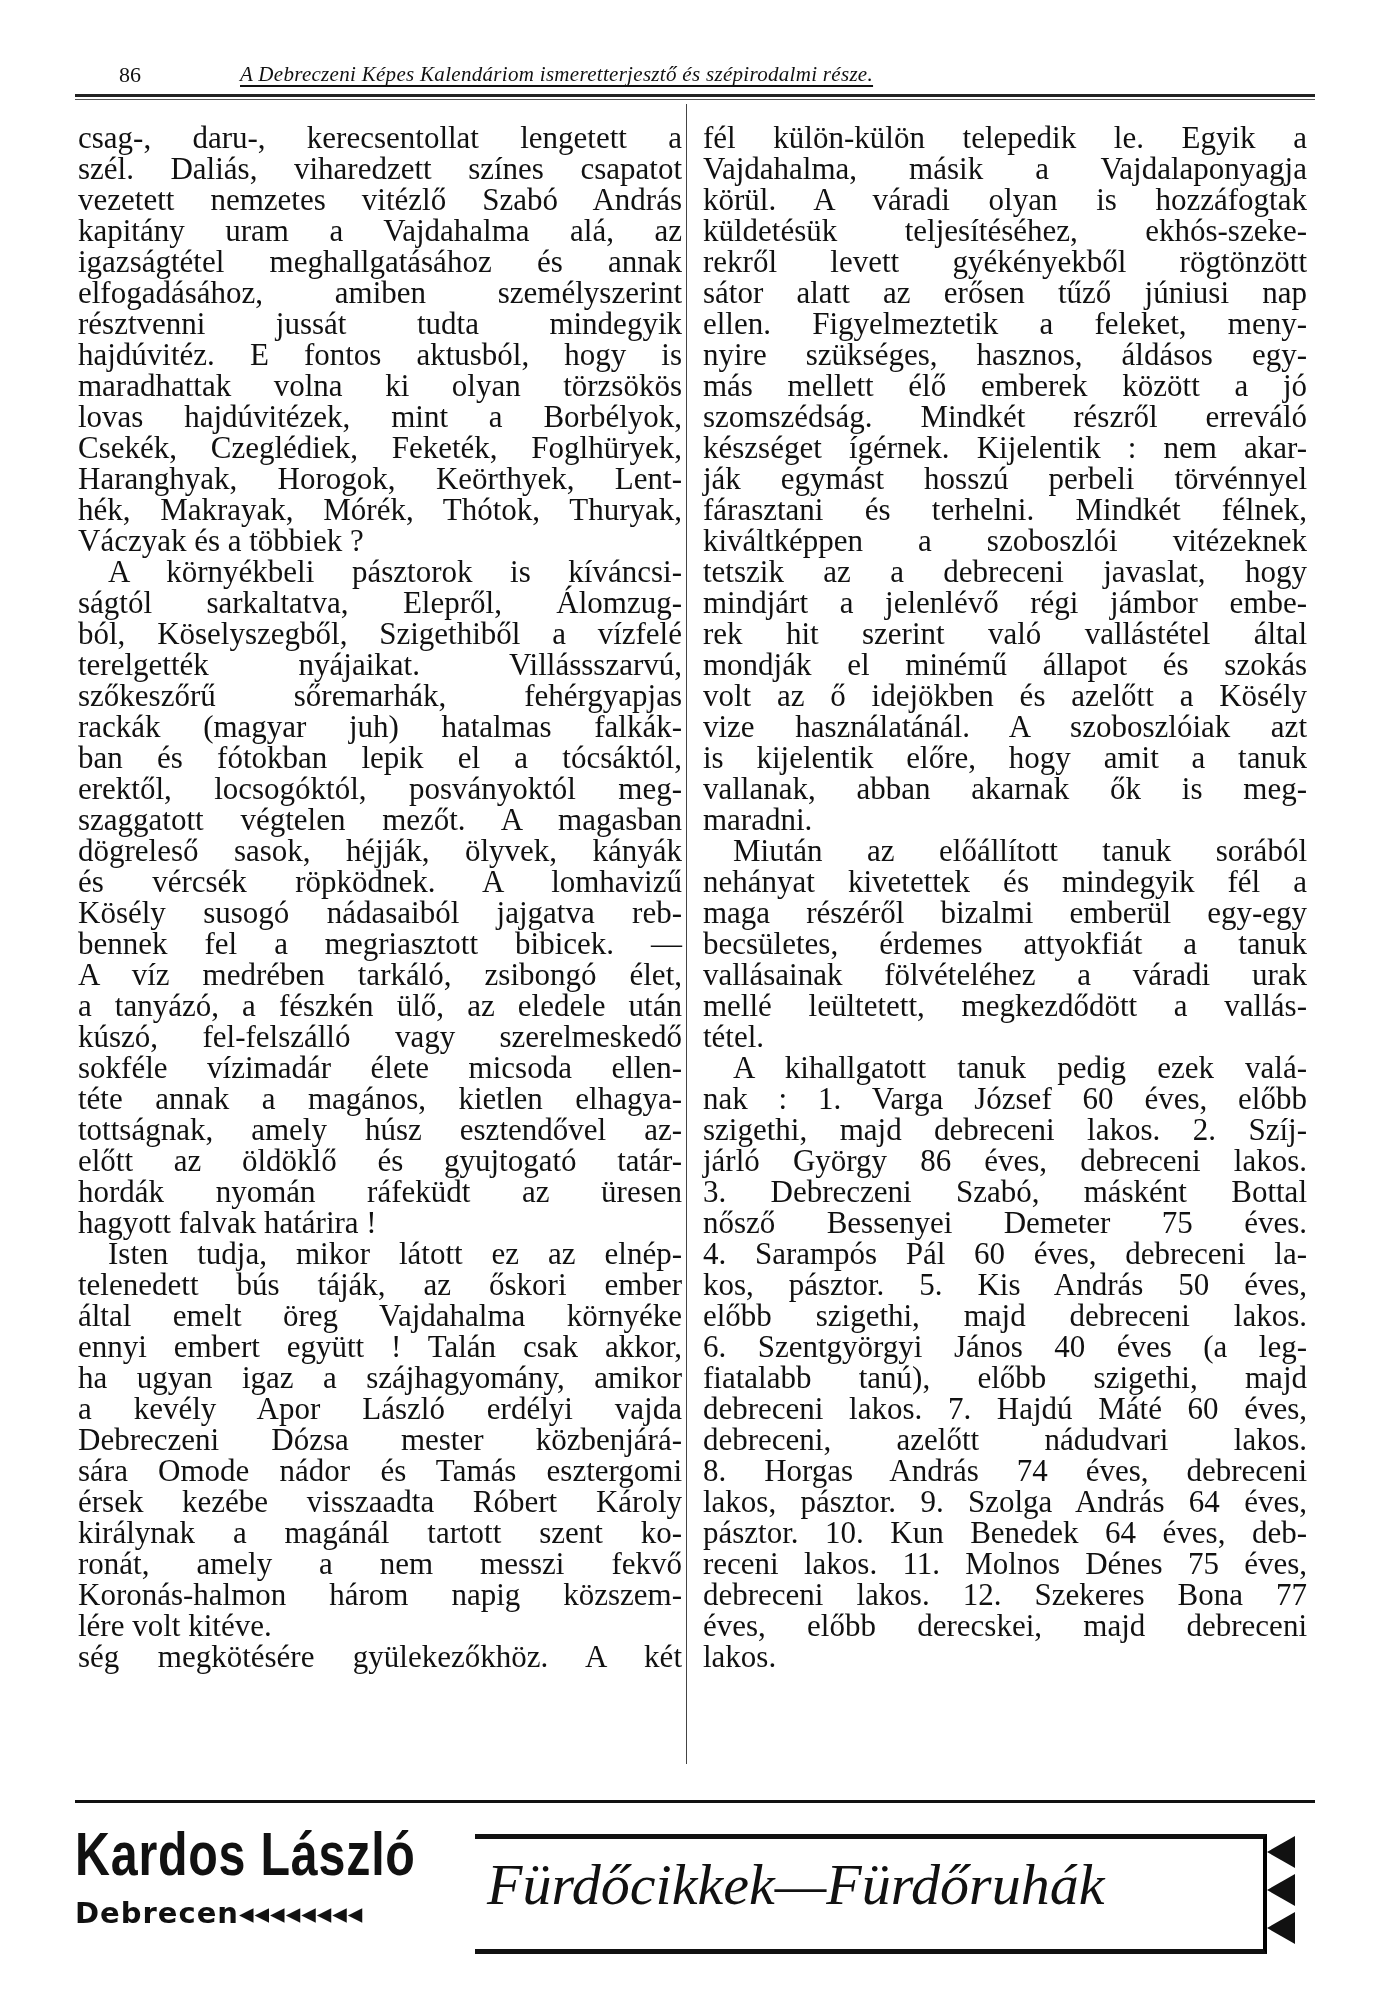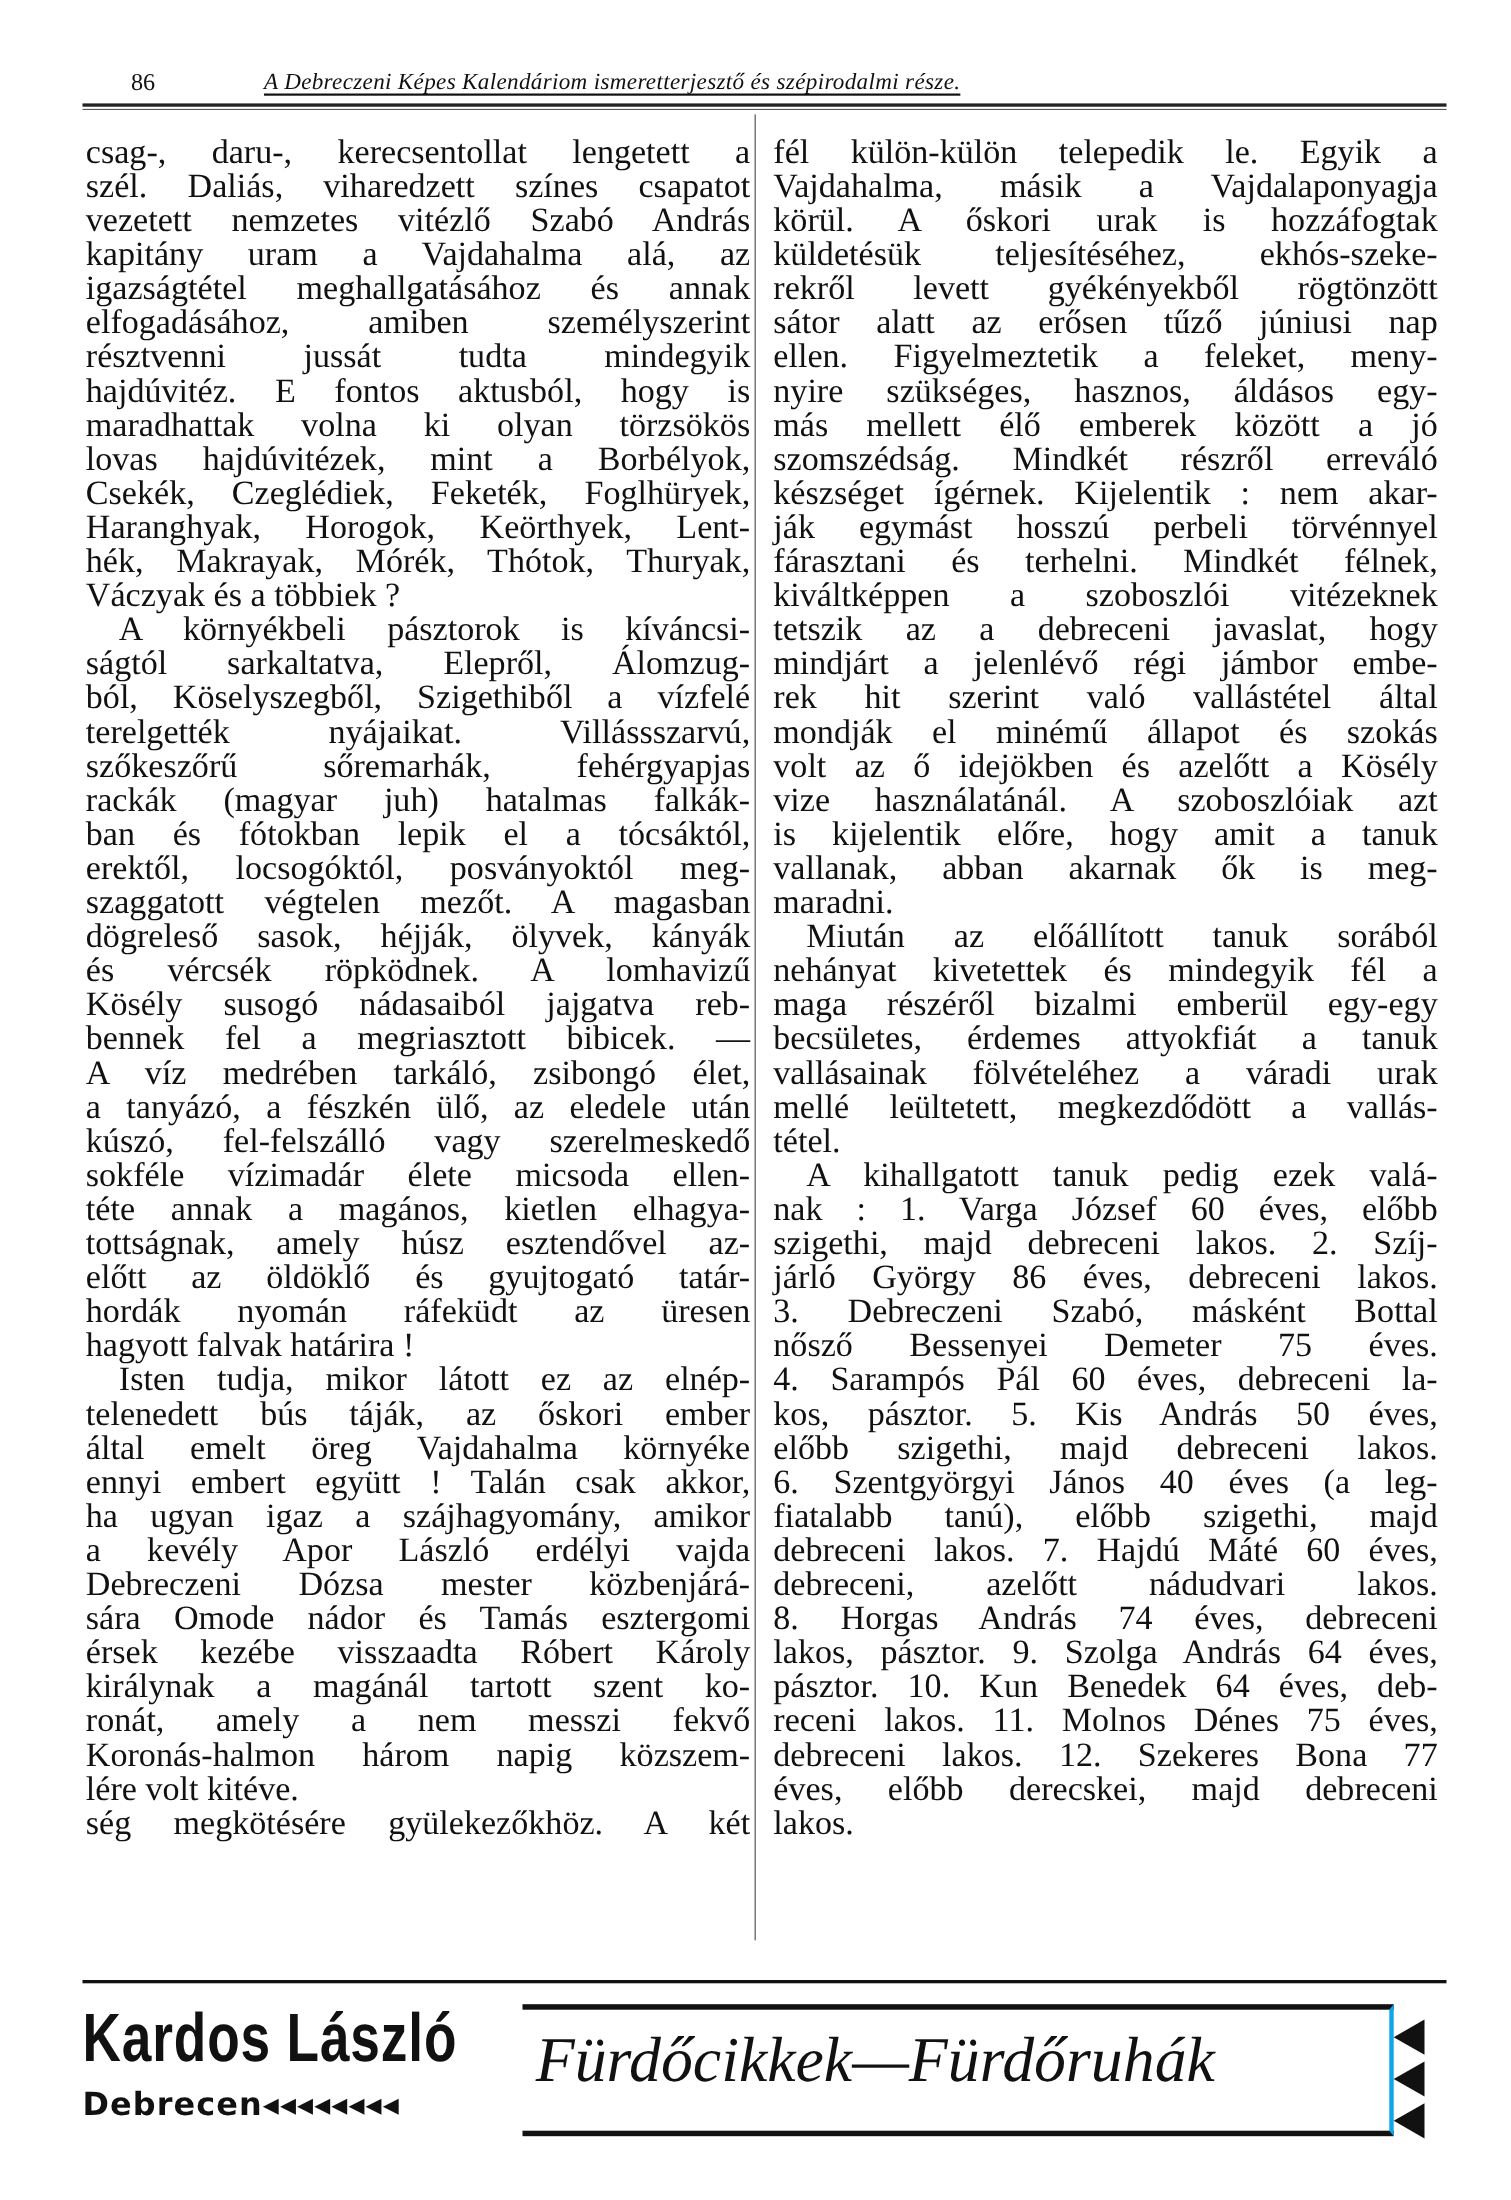--- a/index.html
+++ b/index.html
@@ -13,21 +13,21 @@
   .column { position: absolute; top: 122px; width: 604px; font-family: "Liberation Serif", serif; font-size: 31px; line-height: 31px; text-align: justify; }
   .col-left { left: 78px; }
   .col-right { left: 703px; }
   .line { display: block; text-align: justify; text-align-last: justify; white-space: nowrap; height: 31px; }
   .line.last { text-align-last: left; }
   .line.indent { padding-left: 30px; }
   .footer-rule { position: absolute; left: 75px; top: 1800px; width: 1240px; border-top: 3px solid #111; }
   .ad { position: absolute; left: 75px; top: 1818px; width: 1240px; height: 150px; }
   .ad-name { position: absolute; left: 0; top: 0; font-family: "Liberation Sans", sans-serif; font-weight: bold; font-size: 62px; transform: scaleX(0.78); transform-origin: left top; letter-spacing: 1px; }
   .ad-city { position: absolute; left: 0; top: 78px; font-family: "DejaVu Sans", sans-serif; font-weight: bold; font-size: 29px; letter-spacing: 1px; }
-  .ad-box { position: absolute; left: 400px; top: 4px; width: 788px; height: 110px; border-top: 5px solid #111; border-bottom: 5px solid #111; border-right: 4px solid #0ea5e9; }
+  .ad-box { position: absolute; left: 400px; top: 16px; width: 788px; height: 110px; border-top: 5px solid #111; border-bottom: 5px solid #111; border-right: 4px solid #000000; }
   .ad-slogan { position: absolute; left: 12px; top: 12px; font-family: "Liberation Serif", serif; font-style: italic; font-size: 58px; white-space: nowrap; }
   .ad-arrows { position: absolute; left: 1192px; top: 18px; width: 36px; }
   .ad-arrow { width: 0; height: 0; border-top: 16px solid transparent; border-bottom: 16px solid transparent; border-right: 28px solid #111; margin-bottom: 6px; }
 </style>
 </head>
 <body>
 
 <div class="header">
   <span class="page-num">86</span>
   <span class="running-title">A Debreczeni Képes Kalendáriom ismeretterjesztő és szépirodalmi része.</span>
@@ -85,21 +85,21 @@
     <span class="line">érsek kezébe visszaadta Róbert Károly</span>
     <span class="line">királynak a magánál tartott szent ko-</span>
     <span class="line">ronát, amely a nem messzi fekvő</span>
     <span class="line">Koronás-halmon három napig közszem-</span>
     <span class="line last">lére volt kitéve.</span>
     <span class="line">ség megkötésére gyülekezőkhöz. A két</span>
   </div>
 <div class="column col-right" id="right-col">
     <span class="line">fél külön-külön telepedik le. Egyik a</span>
     <span class="line">Vajdahalma, másik a Vajdalaponyagja</span>
-    <span class="line">körül. A őskori urak is hozzáfogtak</span>
+    <span class="line">körül. A váradi olyan is hozzáfogtak</span>
     <span class="line">küldetésük teljesítéséhez, ekhós-szeke-</span>
     <span class="line">rekről levett gyékényekből rögtönzött</span>
     <span class="line">sátor alatt az erősen tűző júniusi nap</span>
     <span class="line">ellen. Figyelmeztetik a feleket, meny-</span>
     <span class="line">nyire szükséges, hasznos, áldásos egy-</span>
     <span class="line">más mellett élő emberek között a jó</span>
     <span class="line">szomszédság. Mindkét részről erreváló</span>
     <span class="line">készséget ígérnek. Kijelentik : nem akar-</span>
     <span class="line">ják egymást hosszú perbeli törvénnyel</span>
     <span class="line">fárasztani és terhelni. Mindkét félnek,</span>

